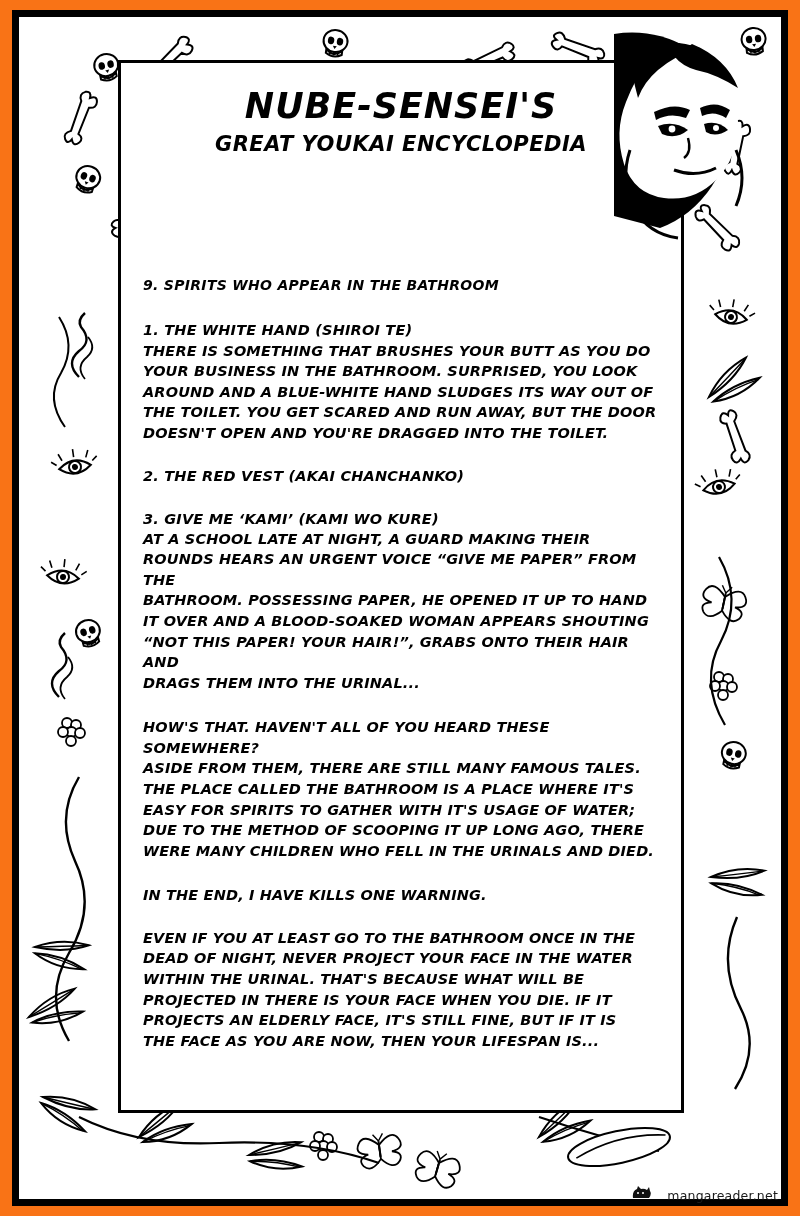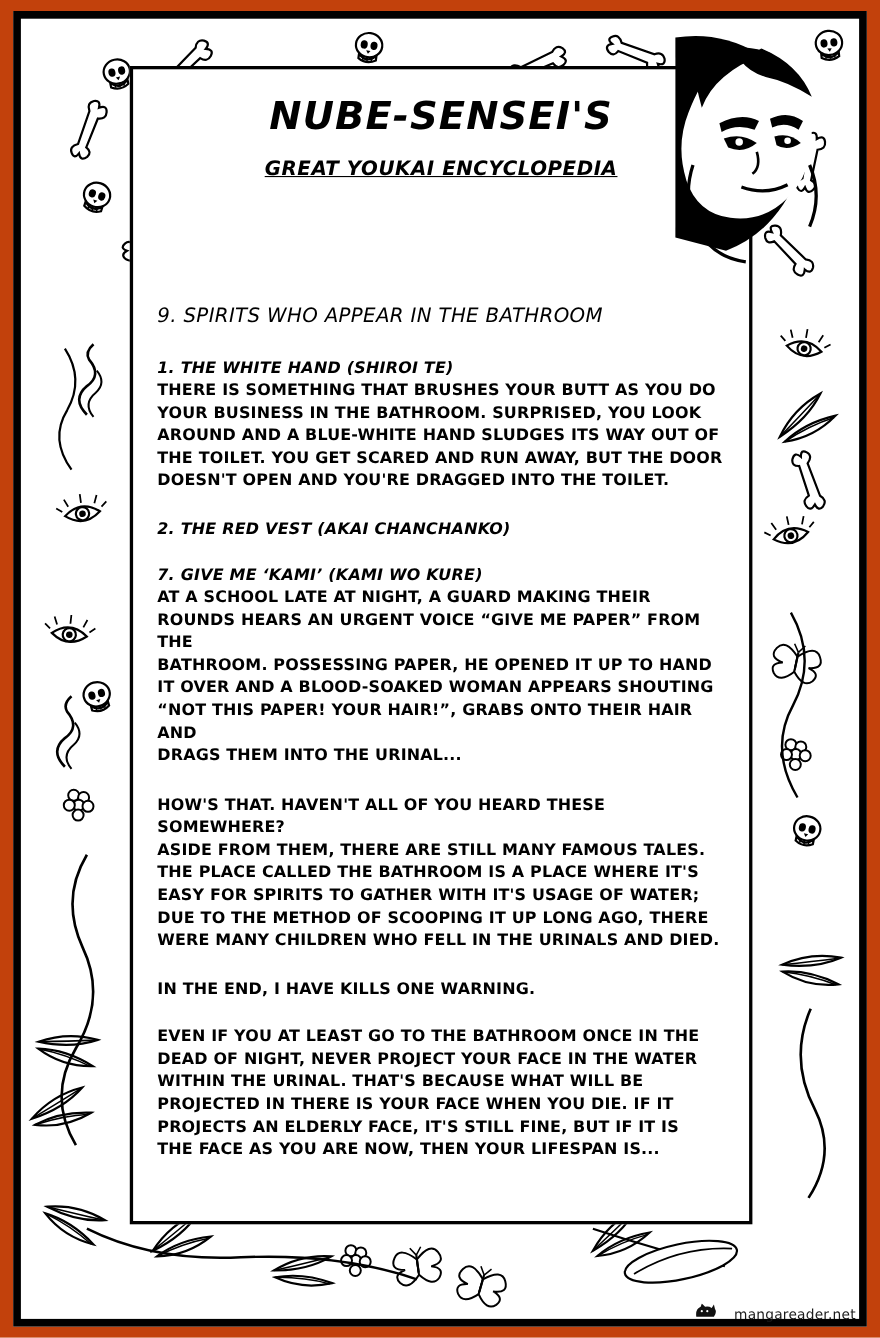--- a/index.html
+++ b/index.html
@@ -14,21 +14,21 @@
     overflow: hidden;
     font-family: "Liberation Sans", sans-serif;
   }
 
   
   .page {
     position: absolute;
     left: 0; top: 0;
     width: 800px;
     height: 1216px;
-    background: #c2410c;
+    background: #f97316;
   }
   .page-frame {
     position: absolute;
     left: 12px; top: 10px;
     width: 776px;
     height: 1196px;
     border: 7px solid #000000;
     box-sizing: border-box;
     background: #ffffff;
   }
@@ -70,26 +70,25 @@
     font-style: italic;
     font-size: 35px;
     letter-spacing: 1px;
     color: #000;
     line-height: 1.05;
   }
   .title-sub {
     font-family: "DejaVu Sans", sans-serif;
     font-weight: bold;
     font-style: italic;
-    font-size: 18px;
+    font-size: 21px;
     letter-spacing: 0.5px;
     color: #000;
-    margin-top: 20px;
+    margin-top: 8px;
     line-height: 1.05;
-    text-decoration: underline;
   }
 
   
   .character-art {
     position: absolute;
     left: 596px;
     top: 30px;
     width: 180px;
     height: 210px;
     pointer-events: none;
@@ -98,40 +97,41 @@
   
   .article {
     position: absolute;
     left: 143px;
     top: 278px;
     width: 525px;
     color: #000;
   }
   .section-heading {
     font-family: "DejaVu Sans", sans-serif;
-    font-weight: normal;
-    font-style: italic;
-    font-size: 18px;
+    font-weight: bold;
+    font-style: italic;
+    font-size: 14px;
     letter-spacing: 0.3px;
     margin: 0 0 28px 0;
     line-height: 1.1;
   }
   .entry { margin-bottom: 24px; margin-top: 16px; }
   .entry-title {
     font-family: "DejaVu Sans", sans-serif;
     font-weight: bold;
     font-style: italic;
     font-size: 14.5px;
     letter-spacing: 0.2px;
     line-height: 1.25;
     margin: 0 0 1px 0;
   }
   .entry-body, .para {
     font-family: "DejaVu Sans", sans-serif;
     font-weight: bold;
+    font-style: italic;
     font-size: 14.5px;
     letter-spacing: 0.15px;
     line-height: 1.42;
     margin: 0;
     white-space: pre-line;
   }
   .para { margin-bottom: 24px; }
   .para.tight { margin-bottom: 22px; }
 
   
@@ -295,21 +295,21 @@
 AROUND AND A BLUE-WHITE HAND SLUDGES ITS WAY OUT OF
 THE TOILET. YOU GET SCARED AND RUN AWAY, BUT THE DOOR
 DOESN'T OPEN AND YOU'RE DRAGGED INTO THE TOILET.</p>
     </div>
 
     <div class="entry">
       <p class="entry-title">2. THE RED VEST (AKAI CHANCHANKO)</p>
     </div>
 
     <div class="entry">
-      <p class="entry-title">7. GIVE ME ‘KAMI’ (KAMI WO KURE)</p>
+      <p class="entry-title">3. GIVE ME ‘KAMI’ (KAMI WO KURE)</p>
       <p class="entry-body">AT A SCHOOL LATE AT NIGHT, A GUARD MAKING THEIR
 ROUNDS HEARS AN URGENT VOICE “GIVE ME PAPER” FROM THE
 BATHROOM. POSSESSING PAPER, HE OPENED IT UP TO HAND
 IT OVER AND A BLOOD-SOAKED WOMAN APPEARS SHOUTING
 “NOT THIS PAPER! YOUR HAIR!”, GRABS ONTO THEIR HAIR AND
 DRAGS THEM INTO THE URINAL...</p>
     </div>
 
     <p class="para">HOW'S THAT. HAVEN'T ALL OF YOU HEARD THESE SOMEWHERE?
 ASIDE FROM THEM, THERE ARE STILL MANY FAMOUS TALES.

